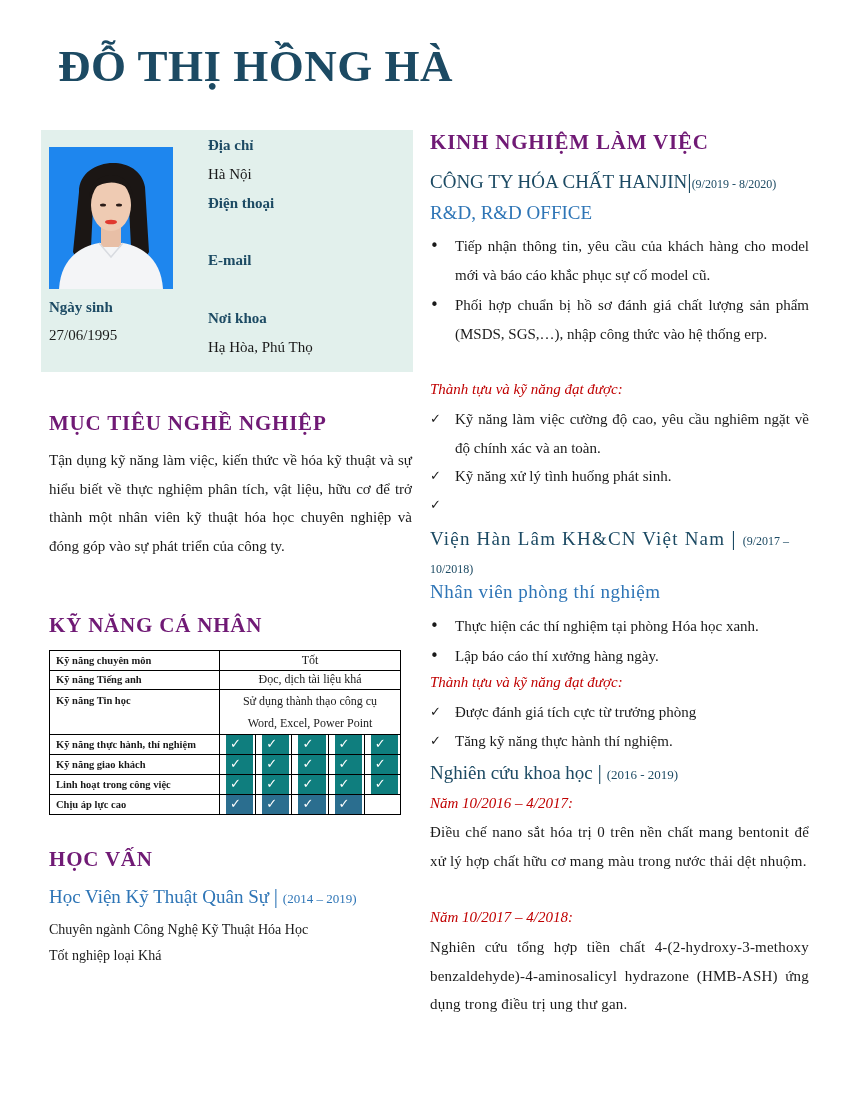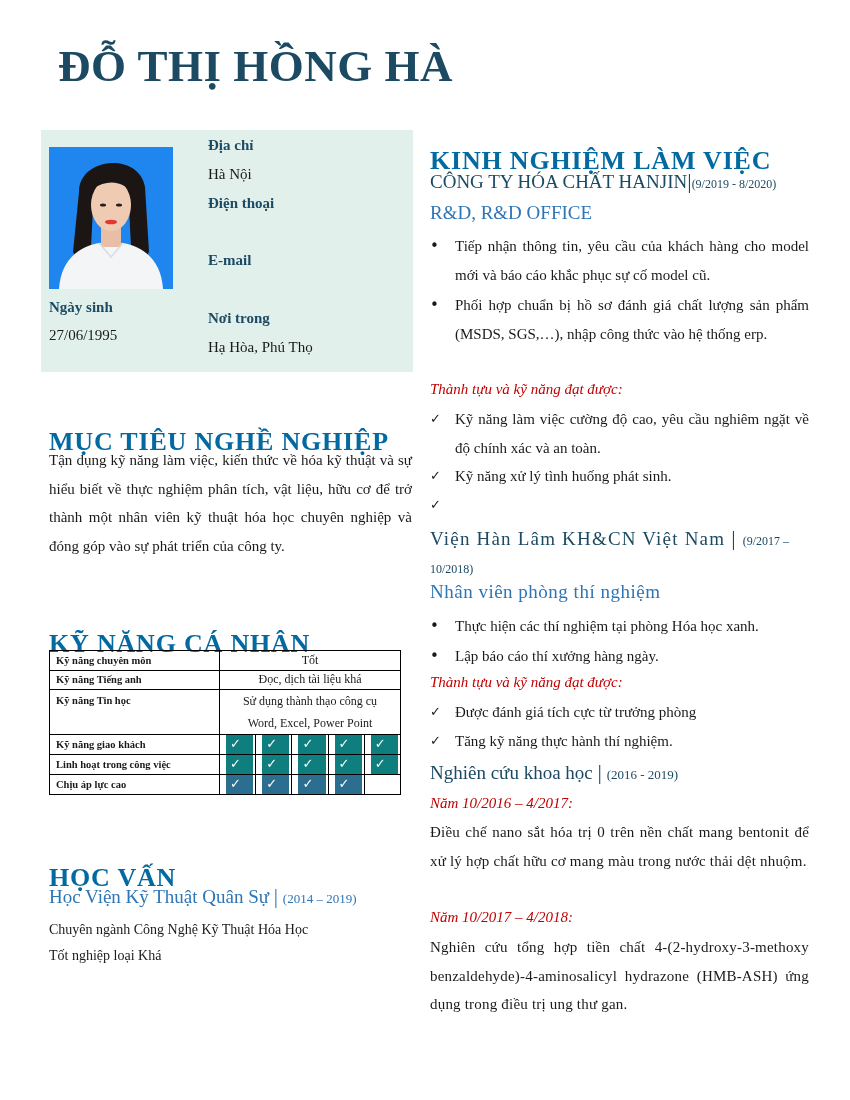--- a/index.html
+++ b/index.html
@@ -19,21 +19,21 @@
   .photo {
     position: absolute; left: 8px; top: 17px; width: 124px; height: 142px;
     background: #1e86ee; overflow: hidden;
   }
   .photo svg { display: block; }
   .info-label { position: absolute; font-weight: bold; font-size: 15px; color: #1c4a63; }
   .info-value { position: absolute; font-size: 15px; color: #1a1a1a; }
 
   
   .sec-title {
-    position: absolute; font-weight: bold; font-size: 26px; color: #0369a1; letter-spacing: 0.8px; margin-top: 16px;
+    position: absolute; font-weight: bold; font-size: 21px; color: #701a75; letter-spacing: 0.8px;
   }
   .para {
     position: absolute; font-size: 15px; line-height: 28.5px; text-align: justify;
   }
 
   
   .skills {
     position: absolute; left: 49px; top: 650px; width: 352px;
     border-collapse: collapse; font-size: 10.5px;
   }
@@ -107,21 +107,21 @@
 
   <div class="info-label" style="left:167px; top:7px;">Địa chỉ</div>
   <div class="info-value" style="left:167px; top:36px;">Hà Nội</div>
 
   <div class="info-label" style="left:167px; top:65px;">Điện thoại</div>
   <div class="info-value" style="left:167px; top:94px; height:18px; width:95px;"></div>
 
   <div class="info-label" style="left:167px; top:122px;">E-mail</div>
   <div class="info-value" style="left:167px; top:151px; height:18px; width:150px;"></div>
 
-  <div class="info-label" style="left:167px; top:180px;">Nơi trong</div>
+  <div class="info-label" style="left:167px; top:180px;">Nơi khoa</div>
   <div class="info-value" style="left:167px; top:209px;">Hạ Hòa, Phú Thọ</div>
 </div>
 
 <div class="sec-title" style="left:49px; top:411px;">MỤC TIÊU NGHỀ NGHIỆP</div>
 <div class="para" style="left:49px; top:446px; width:363px;">Tận dụng kỹ năng làm việc, kiến thức về hóa kỹ thuật và sự hiểu biết về thực nghiệm phân tích, vật liệu, hữu cơ để trở thành một nhân viên kỹ thuật hóa học chuyên nghiệp và đóng góp vào sự phát triển của công ty.</div>
 
 <div class="sec-title" style="left:49px; top:613px;">KỸ NĂNG CÁ NHÂN</div>
 <table class="skills">
   <tbody>
       <tr>
@@ -133,20 +133,42 @@
     <td class="txt">Đọc, dịch tài liệu khá</td>
   </tr>
   <tr>
     <td class="lbl" style="vertical-align:top; padding-top:5px; height:44px;">Kỹ năng Tin học</td>
     <td class="txt2">
       <div>Sử dụng thành thạo công cụ</div>
       <div>Word, Excel, Power Point</div>
     </td>
   </tr>
   <tr>
+    <td class="lbl">Kỹ năng thực hành, thí nghiệm</td>
+    <td class="checks">
+          <div class="check-row">
+            <div class="ck teal">
+              <div class="fill">✓</div>
+            </div>
+            <div class="ck teal">
+              <div class="fill">✓</div>
+            </div>
+            <div class="ck teal">
+              <div class="fill">✓</div>
+            </div>
+            <div class="ck teal">
+              <div class="fill">✓</div>
+            </div>
+            <div class="ck teal">
+              <div class="fill">✓</div>
+            </div>
+          </div>
+        </td>
+  </tr>
+  <tr>
     <td class="lbl">Kỹ năng giao khách</td>
     <td class="checks">
           <div class="check-row">
             <div class="ck teal">
               <div class="fill">✓</div>
             </div>
             <div class="ck teal">
               <div class="fill">✓</div>
             </div>
             <div class="ck teal">

